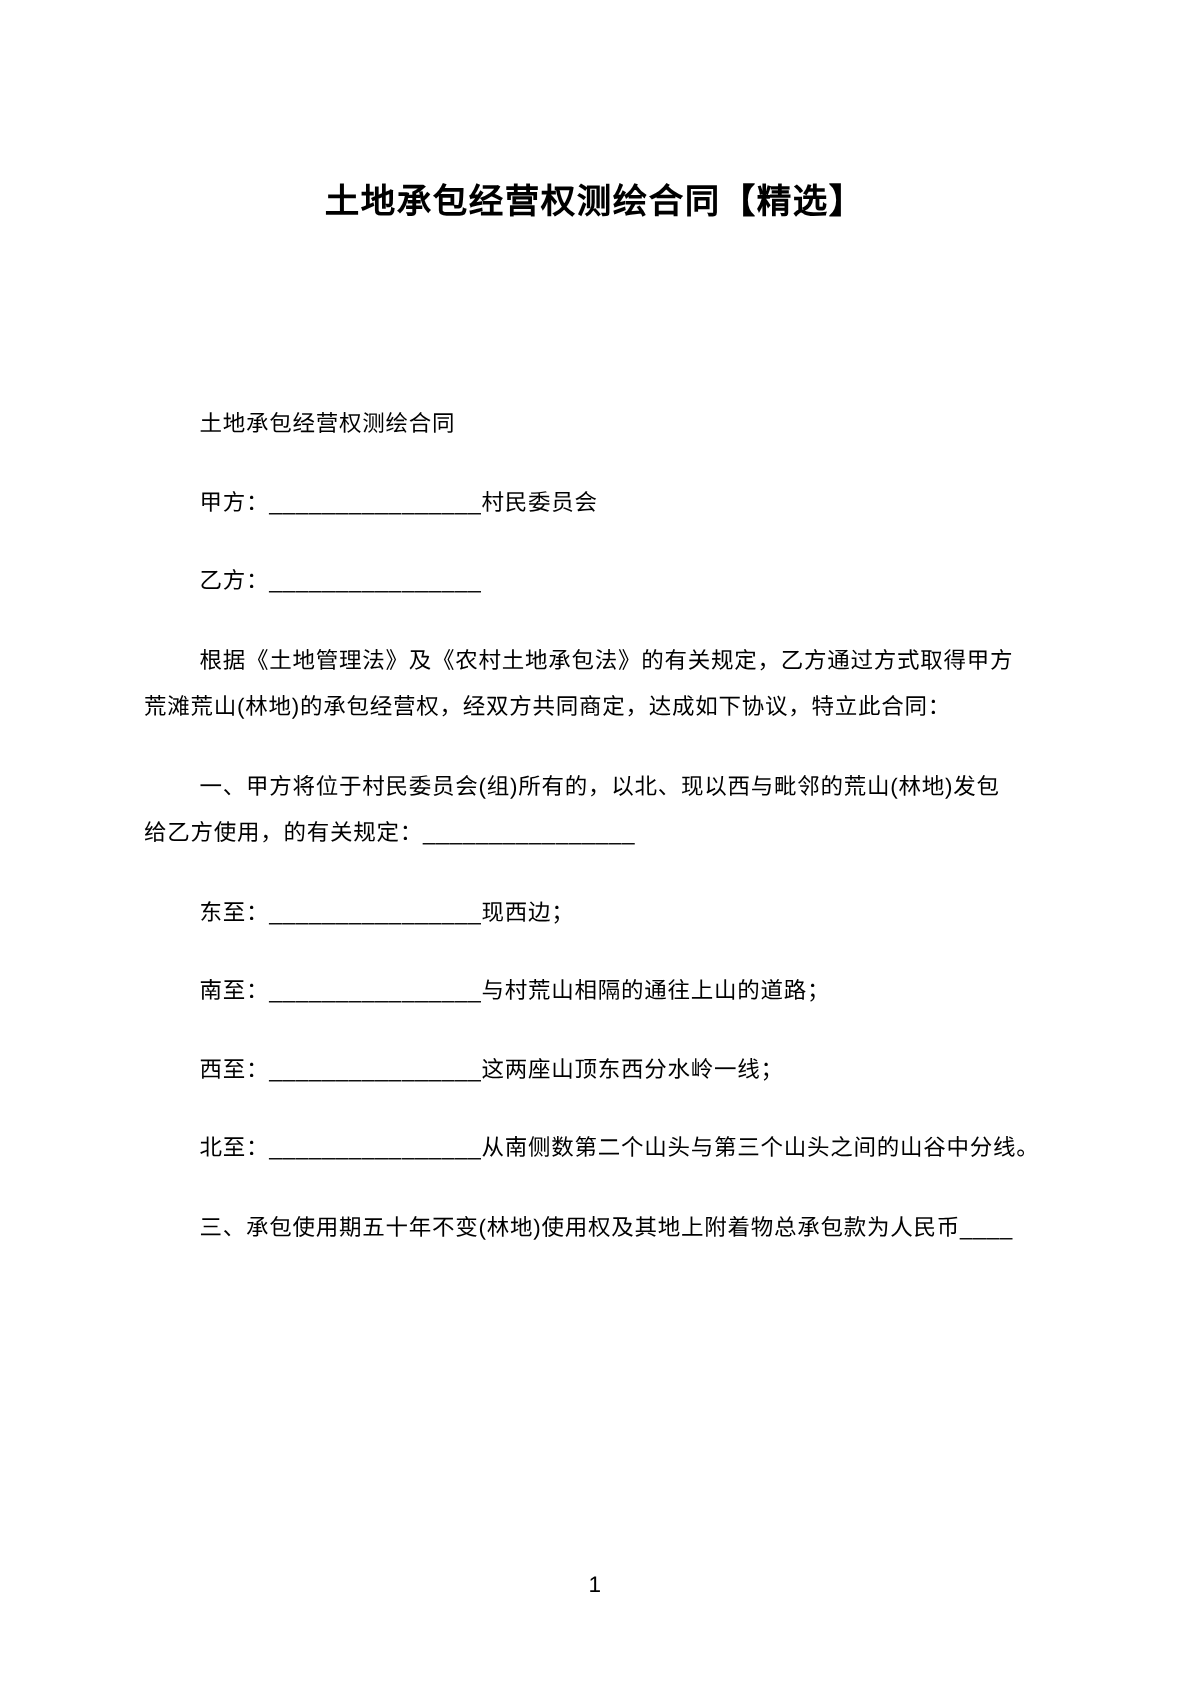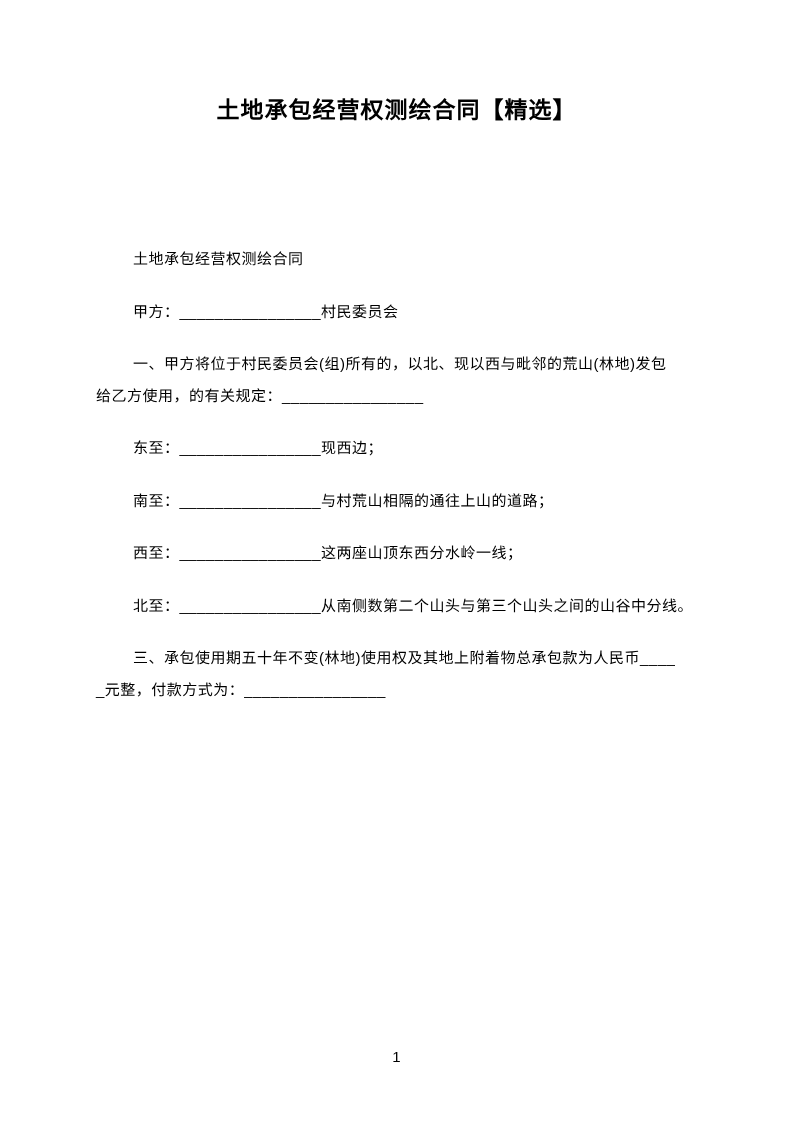--- a/index.html
+++ b/index.html
@@ -13,21 +13,21 @@
     height: 1122px;
     margin: 0 auto;
     background: #ffffff;
     color: #000000;
     font-family: "Liberation Sans", "DejaVu Sans", sans-serif;
     overflow: hidden;
     box-sizing: border-box;
   }
   .doc-title {
     margin: 0;
-    padding-top: 94px;
+    padding-top: 118px;
     text-align: center;
     font-size: 23px;
     line-height: 33px;
     font-weight: 700;
     letter-spacing: 1px;
   }
   .doc-body {
     margin-top: 116px;
     padding: 0 84px 0 96px;
     font-size: 15px;
@@ -63,21 +63,28 @@
   <div class="doc-body">
 
     <div class="para">
       <div class="ln first">土地承包经营权测绘合同</div>
     </div>
 
     <div class="para">
       <div class="ln first">甲方：________________村民委员会</div>
     </div>
 
+    <div class="para">
+      <div class="ln first">乙方：________________</div>
+    </div>
 
+    <div class="para">
+      <div class="ln first">根据《土地管理法》及《农村土地承包法》的有关规定，乙方通过方式取得甲方</div>
+      <div class="ln">荒滩荒山(林地)的承包经营权，经双方共同商定，达成如下协议，特立此合同：</div>
+    </div>
 
     <div class="para">
       <div class="ln first">一、甲方将位于村民委员会(组)所有的，以北、现以西与毗邻的荒山(林地)发包</div>
       <div class="ln">给乙方使用，的有关规定：________________</div>
     </div>
 
     <div class="para">
       <div class="ln first">东至：________________现西边；</div>
     </div>
 
@@ -89,20 +96,19 @@
       <div class="ln first">西至：________________这两座山顶东西分水岭一线；</div>
     </div>
 
     <div class="para">
       <div class="ln first">北至：________________从南侧数第二个山头与第三个山头之间的山谷中分线。</div>
     </div>
 
 
     <div class="para">
       <div class="ln first">三、承包使用期五十年不变(林地)使用权及其地上附着物总承包款为人民币____</div>
-      <div class="ln">_元整，付款方式为：________________</div>
     </div>
 
   </div>
 
   <div class="page-footer">1</div>
 
 </div>
 
 </body></html>

